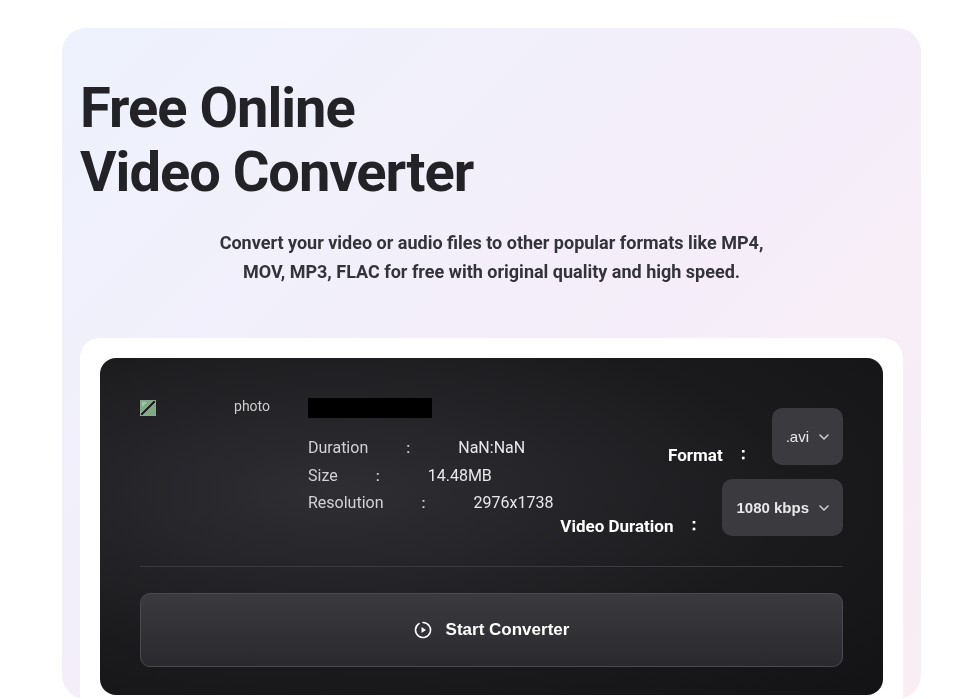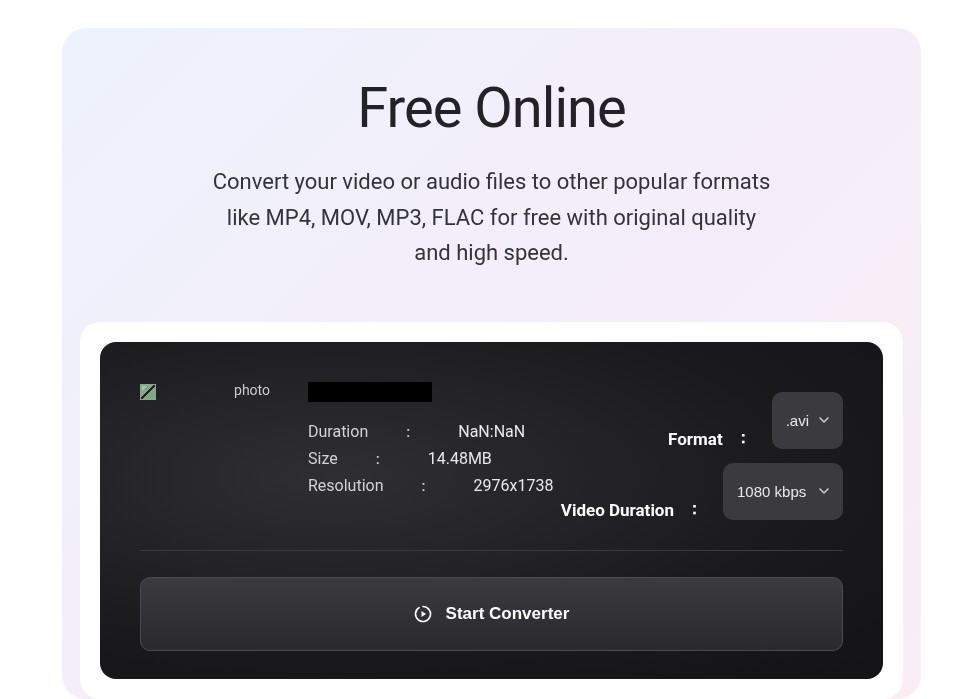--- a/index.html
+++ b/index.html
@@ -17,34 +17,34 @@
       padding-left: 62px;
       padding-right: 42px;
     }
     .outer-card {
       background: linear-gradient(135deg, #edf2fc 0%, #f4eefa 50%, #faedf4 100%);
       border-radius: 24px;
       padding: 48px 18px 0 18px;
       height: 671px;
     }
     .title {
-      text-align: center;
+      text-align: left;
       font-size: 56px;
-      font-weight: 400;
+      font-weight: 700;
       color: #222227;
       line-height: 1.15;
       letter-spacing: -1px;
     }
     .subtitle {
       text-align: center;
-      font-size: 22px;
+      font-size: 18px;
       color: #333339;
       margin-top: 24px;
       line-height: 1.6;
-      font-weight: 400;
+      font-weight: 700;
       max-width: 560px;
       margin-left: auto;
       margin-right: auto;
     }
     .inner-card-wrap {
       background: #ffffff;
       border-radius: 20px;
       margin-top: 52px;
       padding: 20px;
     }
@@ -160,20 +160,21 @@
       align-items: center;
       gap: 10px;
       cursor: pointer;
       color: #e8e8ea;
       font-size: 15px;
       min-width: 68px;
       justify-content: space-between;
     }
     .dropdown.wide {
       min-width: 120px;
+      font-weight: bold;
     }
     .chevron {
       width: 10px;
       height: 6px;
       position: relative;
       flex-shrink: 0;
     }
     .chevron svg {
       display: block;
     }
@@ -201,20 +202,21 @@
       height: 18px;
       flex-shrink: 0;
     }
   </style>
 </head>
 <body>
 
 <div class="outer-card">
   <h1 class="title">
     <span>Free Online</span><br>
+    <span>Video Converter</span>
   </h1>
   <p class="subtitle">Convert your video or audio files to other popular formats like MP4, MOV, MP3, FLAC for free with original quality and high speed.</p>
 
   <div class="inner-card-wrap">
     <div class="inner-card">
 
       <div class="file-row">
 
         <div class="thumb-box">
           <span class="broken-img-icon"></span>

